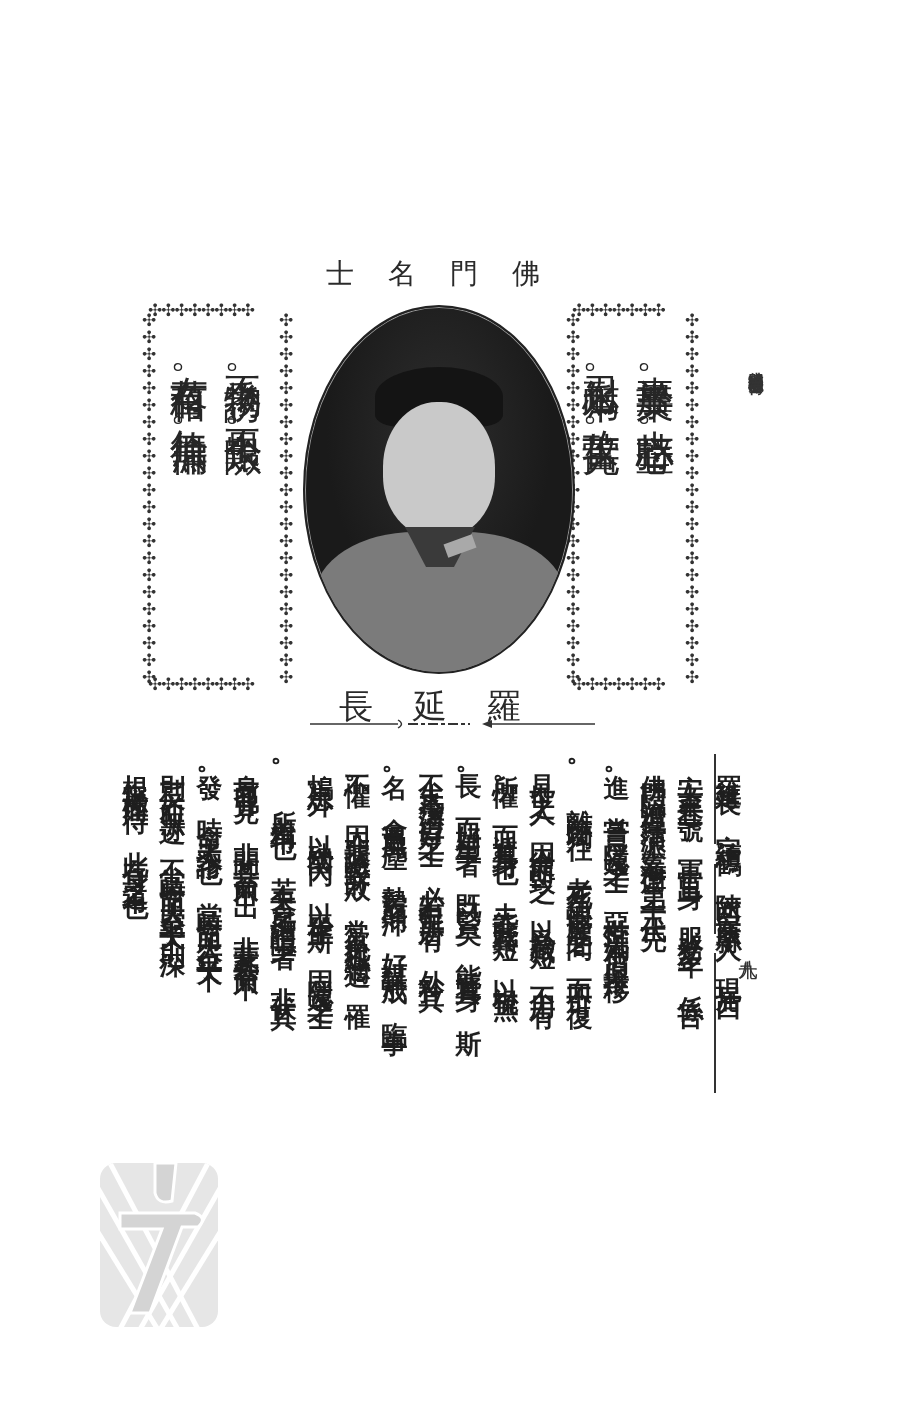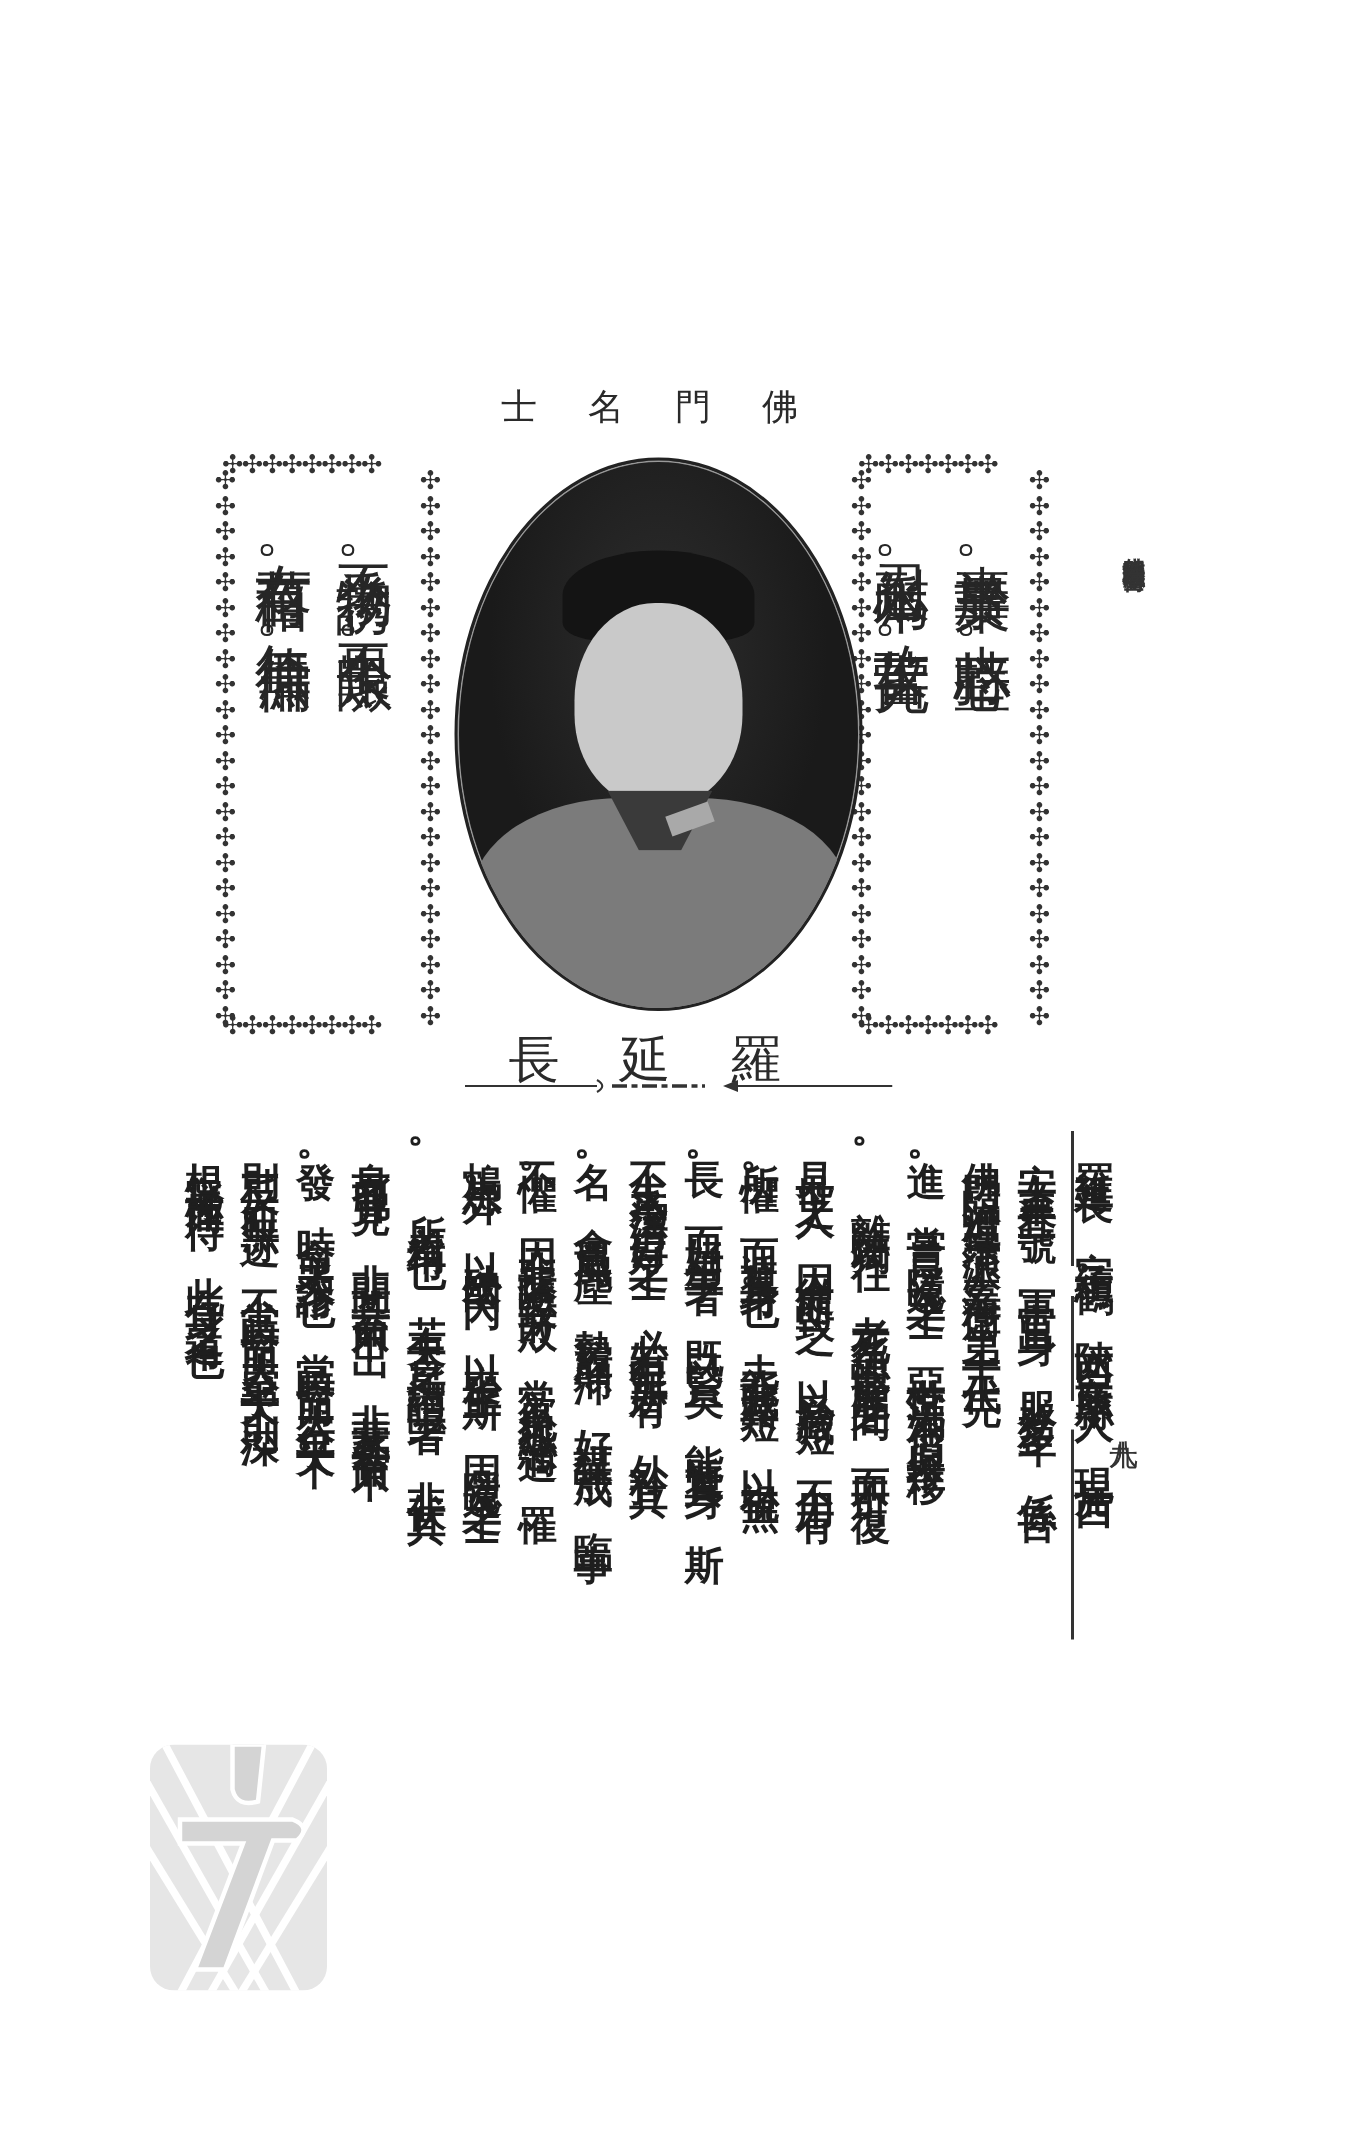--- a/index.html
+++ b/index.html
@@ -8,21 +8,21 @@
     font-family: "DejaVu Serif", "Liberation Serif", serif; color:#1c1c1c;
   }
   .abs { position:absolute; }
   .vtext {
     writing-mode: vertical-rl; text-orientation: upright;
     font-family: "DejaVu Serif", "Liberation Serif", serif;
     white-space: nowrap;
   }
   #page-title {
     left:0; top:255px; width:900px; height:40px; text-align:center;
-    font-size:24px; letter-spacing:34px; direction: rtl; unicode-bidi: bidi-override;
+    font-size:28px; letter-spacing:34px; direction: rtl; unicode-bidi: bidi-override;
     color:#2a2a2a;
   }
   .frame {
     position:absolute; border:0;
   }
   .frame .edge { position:absolute; color:#333; font-size:17px; line-height:1; letter-spacing:-1px; }
   .frame .edge.top, .frame .edge.bottom { left:0; white-space:nowrap; overflow:hidden; }
   .frame .edge.left, .frame .edge.right { top:0; writing-mode: vertical-rl; text-orientation: upright; white-space:nowrap; overflow:hidden; letter-spacing:-3px; }
   .motto-col { font-size:38px; line-height:1; color:#262626; letter-spacing:3px; }
   #side-running-head { font-size:15px; left:746px; top:360px; color:#333; letter-spacing:1px; font-weight:bold; }

